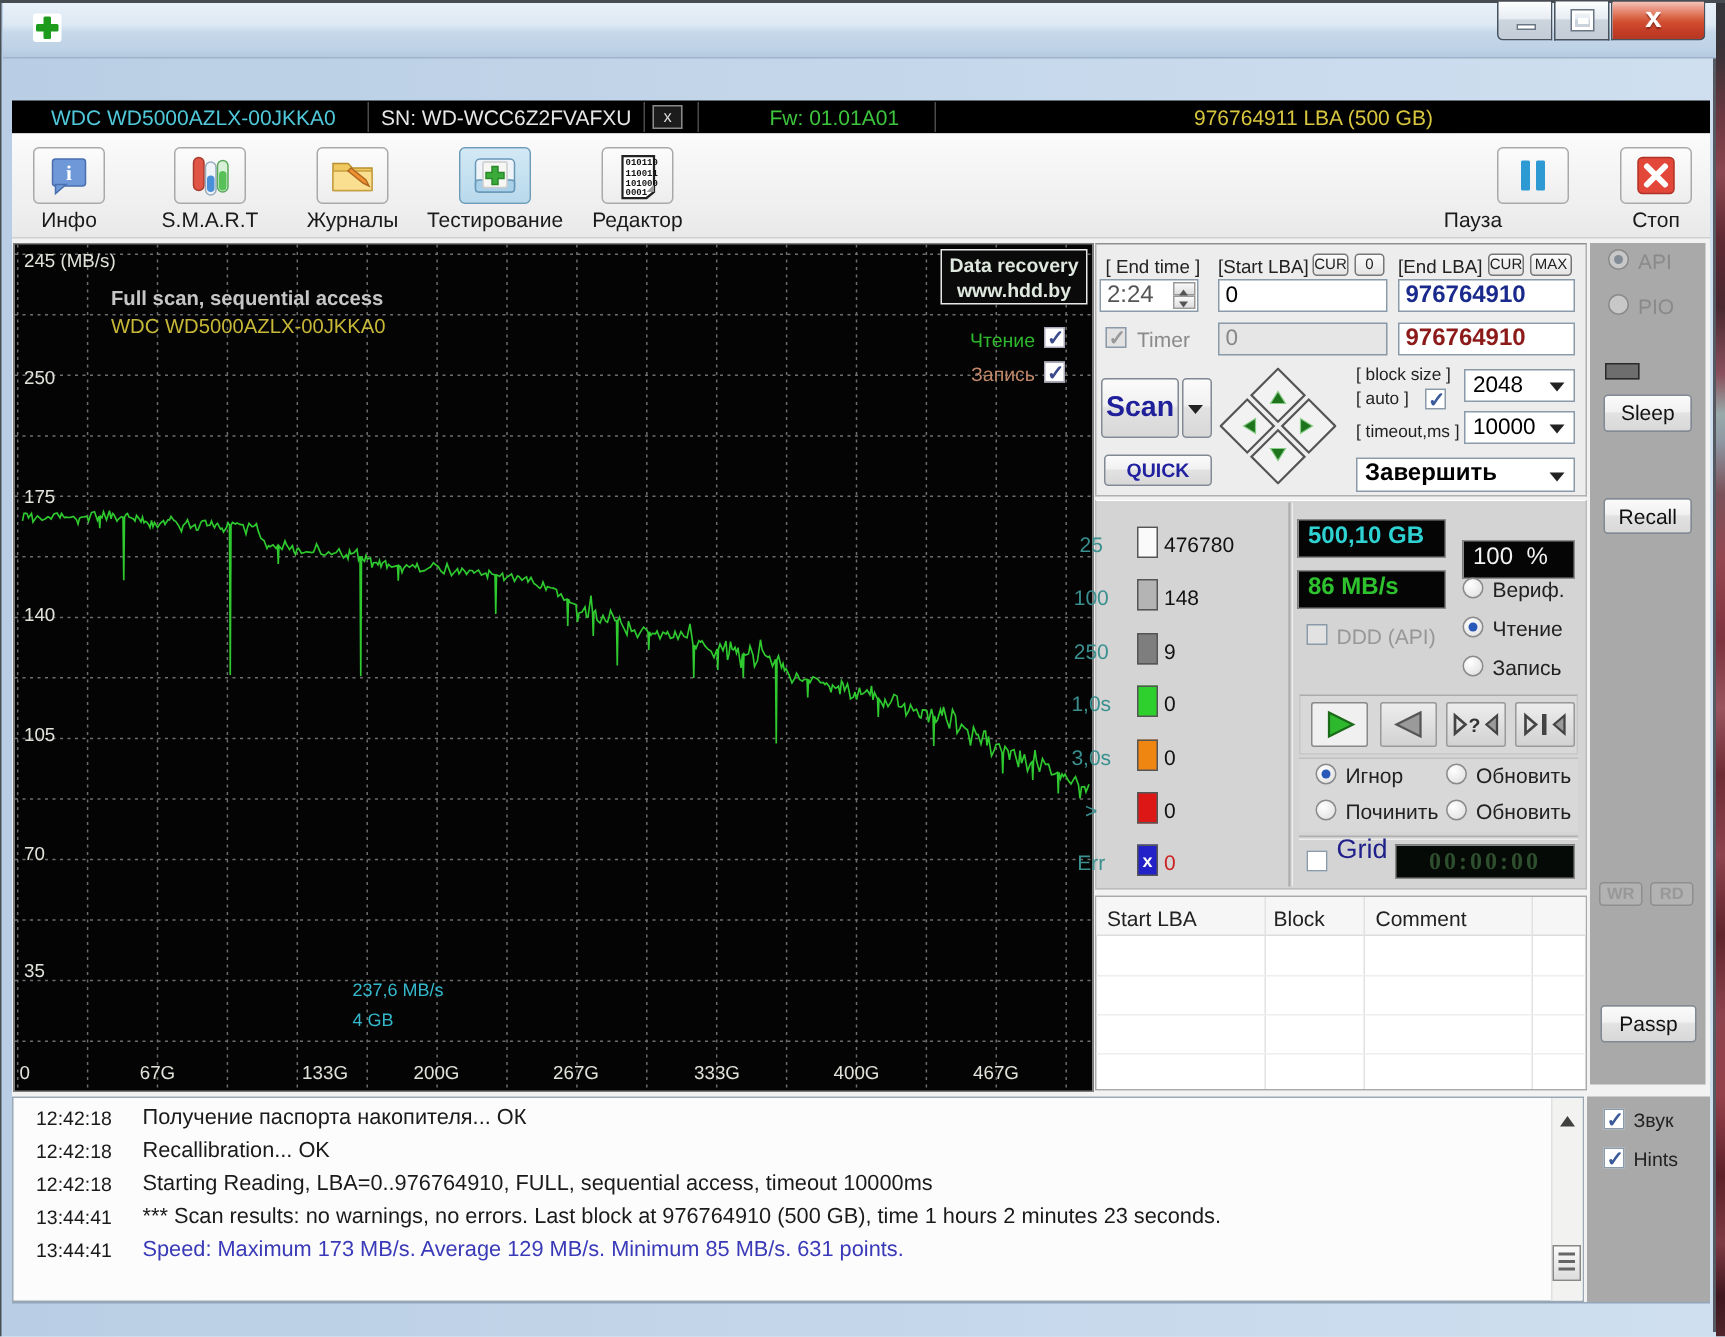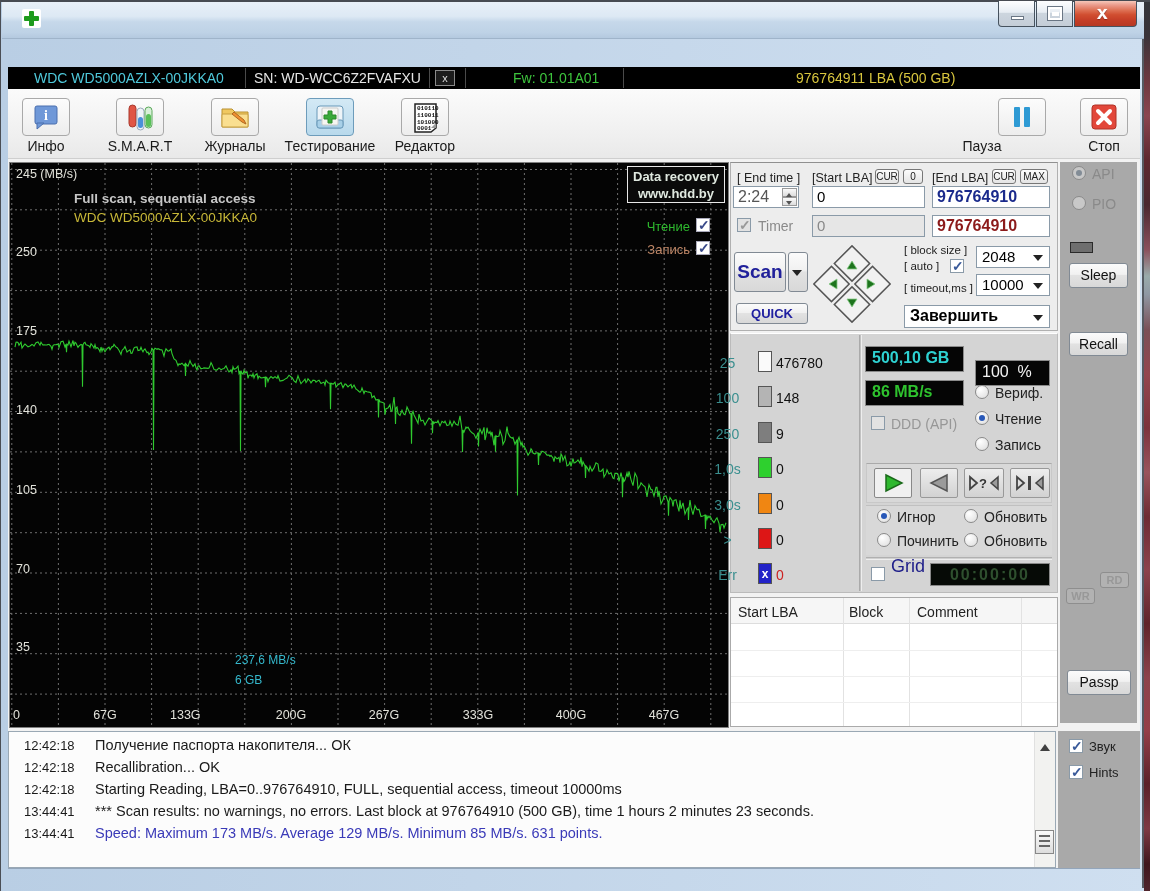--- a/index.html
+++ b/index.html
@@ -125,54 +125,54 @@
 
 <div class="abs glbl" style="left:16px;top:167px">245 (MB/s)</div>
 <div class="abs glbl" style="left:16px;top:245px">250</div>
 <div class="abs glbl" style="left:16px;top:324px">175</div>
 <div class="abs glbl" style="left:16px;top:403px">140</div>
 <div class="abs glbl" style="left:16px;top:483px">105</div>
 <div class="abs glbl" style="left:16px;top:562px">70</div>
 <div class="abs glbl" style="left:16px;top:640px">35</div>
 <div class="abs glbl" style="left:13px;top:708px">0</div>
 <div class="abs glbl" style="left:85px;top:708px;width:40px;text-align:center">67G</div>
-<div class="abs glbl" style="left:170px;top:708px;width:40px;text-align:left">133G</div>
+<div class="abs glbl" style="left:192px;top:708px;width:40px;text-align:right">133G</div>
 <div class="abs glbl" style="left:271px;top:708px;width:40px;text-align:center">200G</div>
 <div class="abs glbl" style="left:364px;top:708px;width:40px;text-align:center">267G</div>
 <div class="abs glbl" style="left:458px;top:708px;width:40px;text-align:center">333G</div>
 <div class="abs glbl" style="left:551px;top:708px;width:40px;text-align:center">400G</div>
 <div class="abs glbl" style="left:644px;top:708px;width:40px;text-align:center">467G</div>
 <div class="abs" style="left:74px;top:191px;font-size:13.5px;font-weight:bold;color:#c6c6c6">Full scan, sequential access</div>
 <div class="abs" style="left:74px;top:210px;font-size:13.5px;color:#c8b838">WDC WD5000AZLX-00JKKA0</div>
 <div class="abs" style="left:627px;top:166px;width:98px;height:37px;border:1px solid #e8e8e8;background:#0a0a0a;text-align:center;font-weight:bold;font-size:13px;color:#dfe8df;line-height:17px;padding-top:1px">Data recovery<br>www.hdd.by</div>
 <div class="abs" style="left:590px;top:219px;width:100px;text-align:right;font-size:13px;color:#2eb82e">Чтение</div>
 <div class="abs" style="left:590px;top:242px;width:100px;text-align:right;font-size:13px;color:#c08868">Запись</div>
 <div class="abs gchk" style="left:696px;top:218px"></div>
 <div class="abs gchk" style="left:696px;top:241px"></div>
 <div class="abs" style="left:235px;top:653px;font-size:12px;color:#35b8cc">237,6 MB/s</div>
-<div class="abs" style="left:235px;top:673px;font-size:12px;color:#35b8cc">6 GB</div>
+<div class="abs" style="left:235px;top:673px;font-size:12px;color:#35b8cc">4 GB</div>
 <style>
 .glbl{font-size:12.5px;color:#e2e2da}
 .gchk{width:14px;height:14px;background:#fff;border:1px solid #aab}
 .gchk::after{content:"\2713";position:absolute;left:1px;top:-2px;font-size:14px;font-weight:bold;color:#3a4a8a}
 .lab{position:absolute;font-size:13px;color:#222;white-space:nowrap}
 .inp{position:absolute;background:#fff;border:1px solid #8a9aa8;font-size:15px;padding:1px 4px;white-space:nowrap}
 .minibtn{position:absolute;height:15px;border:1px solid #777;border-radius:3px;background:linear-gradient(#fcfcfc,#e4e4e4);font-size:10px;color:#222;text-align:center;line-height:13px}
 .btn{position:absolute;border:1px solid #818a94;border-radius:3px;background:linear-gradient(#fbfbfb,#f1f1f1 45%,#e2e2e2 50%,#d8d8d8 100%);text-align:center;color:#111}
 .ddl{position:absolute;background:#fff;border:1px solid #8a9aa8;font-size:15px;padding:1px 5px;white-space:nowrap}
 .ddl::after{content:"";position:absolute;right:6px;top:50%;margin-top:-2px;border:5px solid transparent;border-top:6px solid #222}
 .radio{position:absolute;width:14px;height:14px;border-radius:50%;border:1px solid #8a8a8a;background:radial-gradient(circle at 35% 30%,#fff,#dcdcdc)}
 .radio.sel::after{content:"";position:absolute;left:3px;top:3px;width:6px;height:6px;border-radius:50%;background:#2858b8}
 .radio.dis{background:#c8c8c8}
 .radio.dis.sel::after{background:#828c96}
 .chk{position:absolute;width:14px;height:14px;background:#fff;border:1px solid #8a9aa8}
 .chk.on::after{content:"\2713";position:absolute;left:1px;top:-2px;font-size:14px;font-weight:bold;color:#3a5a9a}
 .chk.dis{background:#e2e2e2}
 .chk.dis::after{color:#999}
-.seg7{font-family:Liberation Sans, sans-serif;font-weight:bold}
+.seg7{font-family:Liberation Serif, serif;font-weight:bold}
 </style>
 
 <div class="abs" style="left:730px;top:162px;width:328px;height:169px;background:#ededed;border:1px solid #b0b0b0;border-top-color:#909090"></div>
 <div class="lab" style="left:737px;top:171px;font-size:12.5px">[ End time ]</div>
 <div class="lab" style="left:812px;top:171px;font-size:12.5px">[Start LBA]</div>
 <div class="minibtn" style="left:875px;top:169px;width:24px">CUR</div>
 <div class="minibtn" style="left:903px;top:169px;width:20px">0</div>
 <div class="lab" style="left:932px;top:171px;font-size:12.5px">[End LBA]</div>
 <div class="minibtn" style="left:992px;top:169px;width:24px">CUR</div>
 <div class="minibtn" style="left:1020px;top:169px;width:28px">MAX</div>
@@ -303,21 +303,21 @@
 
 <div class="abs" style="left:1060px;top:162px;width:77px;height:561px;background:#a9a9a9"></div>
 <div class="radio sel dis" style="left:1072px;top:166px"></div>
     <div class="lab" style="left:1092px;top:166px;color:#8a8a8a;font-size:14px">API</div>
 <div class="radio dis" style="left:1072px;top:196px"></div>
     <div class="lab" style="left:1092px;top:196px;color:#8a8a8a;font-size:14px">PIO</div>
 <div class="abs" style="left:1070px;top:242px;width:23px;height:11px;background:#6e6e6e;border:1px solid #2a2a2a"></div>
 <div class="btn" style="left:1069px;top:263px;width:59px;height:25px;font-size:14px;line-height:23px">Sleep</div>
 <div class="btn" style="left:1069px;top:332px;width:59px;height:24px;font-size:14px;line-height:22px">Recall</div>
 <div class="btn" style="left:1066px;top:588px;width:29px;height:16px;font-size:11px;font-weight:bold;color:#989898;line-height:14px;background:#b2b2b2;border-color:#8e8e8e">WR</div>
-<div class="btn" style="left:1100px;top:572px;width:29px;height:16px;font-size:11px;font-weight:bold;color:#989898;line-height:14px;background:#b2b2b2;border-color:#8e8e8e">RD</div>
+<div class="btn" style="left:1100px;top:588px;width:29px;height:16px;font-size:11px;font-weight:bold;color:#989898;line-height:14px;background:#b2b2b2;border-color:#8e8e8e">RD</div>
 <div class="btn" style="left:1067px;top:670px;width:64px;height:25px;font-size:14px;line-height:23px">Passp</div>
 
 <div class="abs" style="left:8px;top:731px;width:1048px;height:137px;background:#fcfcfc;border:1px solid #9aa8b4"></div>
 <div class="logl" style="top:737px">
       <span class="lt">12:42:18</span>
       <span class="lm">Получение паспорта накопителя... ОК</span>
     </div>
 <div class="logl" style="top:759px">
       <span class="lt">12:42:18</span>
       <span class="lm">Recallibration... OK</span>

